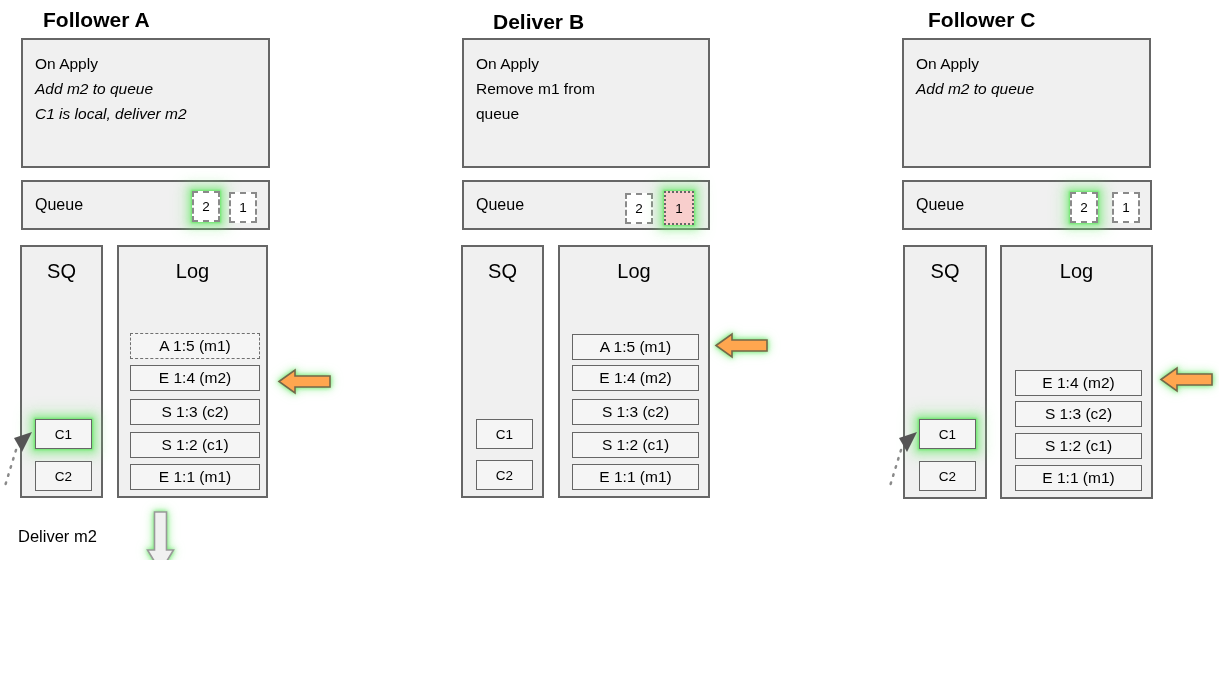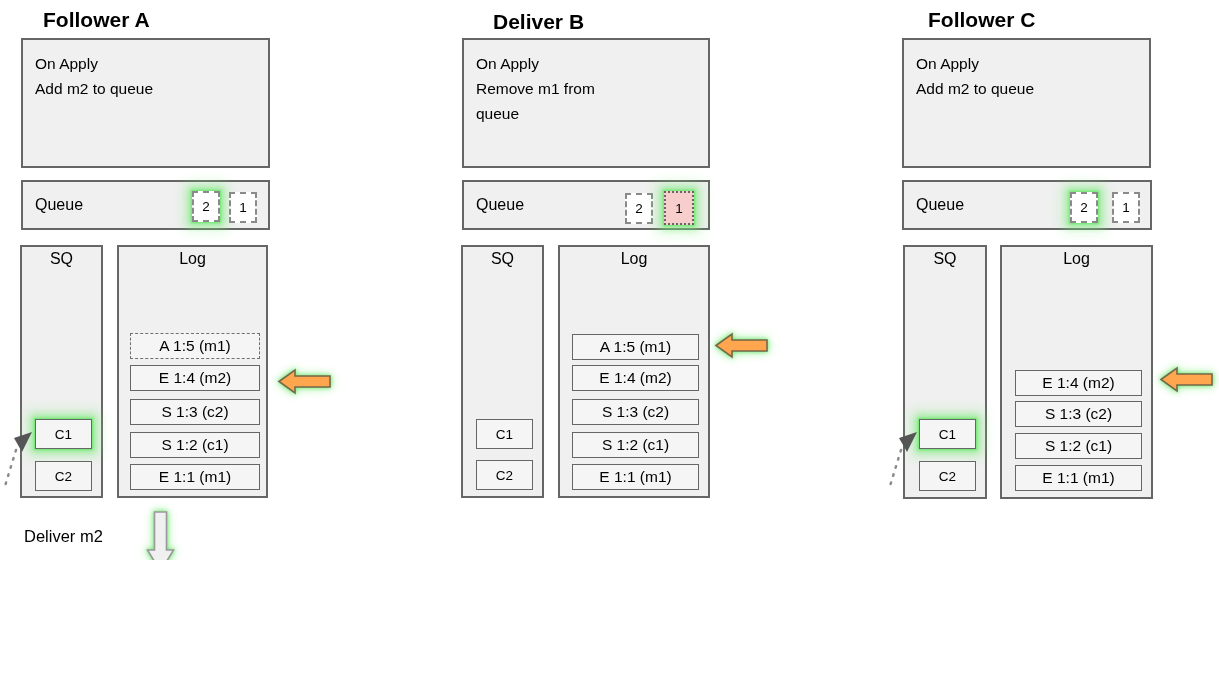--- a/index.html
+++ b/index.html
@@ -7,28 +7,28 @@
   body { font-family:"Liberation Sans", sans-serif; color:var(--text,#000); }
   .canvas { position:relative; width:1219px; height:560px; background:var(--background,#fff); overflow:hidden; }
   .col { display:contents; }
 
   .node-title { position:absolute; font-size:21px; font-weight:bold; white-space:nowrap; color:var(--text,#000); }
 
   .box { position:absolute; background:var(--box-fill,#f0f0f0); border:2px solid var(--box-border,#666); }
 
   .apply-box { padding:11px 12px 0 12px; font-size:15.5px; line-height:25px; }
   .note-line { white-space:nowrap; }
-  .note-line.italic { }
+  .note-line.italic { font-style:italic; }
 
   .queue-label { position:absolute; left:12px; top:50%; transform:translateY(-50%); font-size:16px; }
   .queue-item { position:absolute; width:28px; height:31px; background:var(--queue-item-fill,#fff);
     border:2px dashed #8a8a8a; display:flex; align-items:center; justify-content:center; font-size:13.5px; }
   .queue-item.removed { border:2px dotted #666; background:var(--removed-item-fill,#f8cecc); width:30px; height:34px; }
 
-  .box-heading { text-align:center; padding-top:3px; font-size:16px; }
+  .box-heading { text-align:center; padding-top:13px; font-size:20px; }
 
   .small-box { position:absolute; width:57px; height:30px; background:var(--entry-fill,#f5f5f5);
     border:1.5px solid var(--box-border,#666); display:flex; align-items:center; justify-content:center; font-size:13.5px; }
 
   .log-entry { position:absolute; height:26px; background:var(--entry-fill,#f5f5f5);
     border:1.5px solid var(--box-border,#666); display:flex; align-items:center; justify-content:center; font-size:15.5px; }
   .log-entry.pending { border:1.5px dashed #707070; }
 
   .glow { box-shadow: 0 0 2px 1px var(--highlight-glow,#6ee76e),
                       0 0 7px 4px rgba(110,231,110,.55),
@@ -48,20 +48,21 @@
 
 <div class="canvas">
 
   
   <div class="col">
     <h2 class="node-title" style="left:43px; top:8px;">Follower A</h2>
 
     <div class="box apply-box" style="left:21px; top:38px; width:249px; height:130px;">
       <div class="note-line">On Apply</div>
       <div class="note-line italic">Add m2 to queue</div>
+      <div class="note-line italic">C1 is local, deliver m2</div>
     </div>
 
     <div class="box" style="left:21px; top:180px; width:249px; height:50px;">
       <span class="queue-label">Queue</span>
       <div class="queue-item glow" style="left:169px; top:9px;">2</div>
       <div class="queue-item" style="left:206px; top:10px;">1</div>
     </div>
 
     <div class="box" style="left:20px; top:245px; width:83px; height:253px;">
       <div class="box-heading">SQ</div>
@@ -80,21 +81,21 @@
       <div class="log-entry" style="left:11px; top:118px; width:130px;">E 1:4 (m2)</div>
       <div class="log-entry" style="left:11px; top:152px; width:130px;">S 1:3 (c2)</div>
       <div class="log-entry" style="left:11px; top:185px; width:130px;">S 1:2 (c1)</div>
       <div class="log-entry" style="left:11px; top:217px; width:130px;">E 1:1 (m1)</div>
     </div>
 
     <svg class="icon green-filter" style="left:278px; top:369px;" width="53" height="25" viewBox="0 0 53 25">
       <polygon points="1,12.5 17,1 17,7 52,7 52,18 17,18 17,24" fill="var(--arrow-fill)" stroke="var(--arrow-stroke)" stroke-width="1.6"></polygon>
     </svg>
 
-    <div class="deliver-label" style="left:24px; top:527px;">Deliver m2</div>
+    <div class="deliver-label" style="left:18px; top:527px;">Deliver m2</div>
 
     <svg class="icon green-filter" style="left:147px; top:511px;" width="27" height="62" viewBox="0 0 27 62">
       <polygon points="7.5,1 19.5,1 19.5,39 26.5,39 13.5,60.5 0.5,39 7.5,39" fill="var(--gray-arrow-fill)" stroke="var(--gray-arrow-stroke)" stroke-width="1.6"></polygon>
     </svg>
 
     <div class="ellipse" style="left:118px; top:589px;">C1</div>
   </div>
 
   
   <div class="col">

